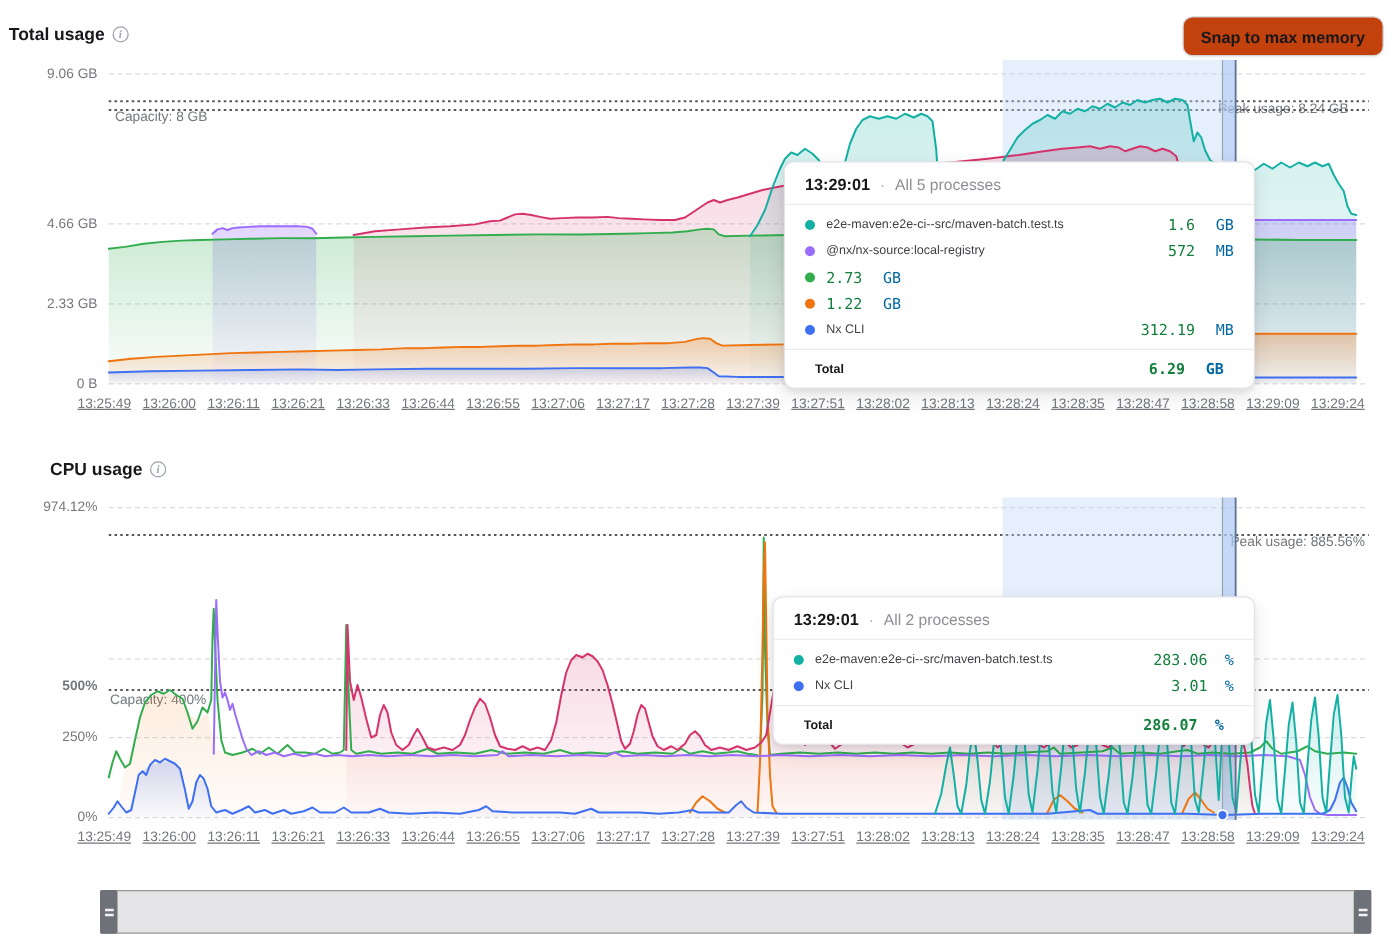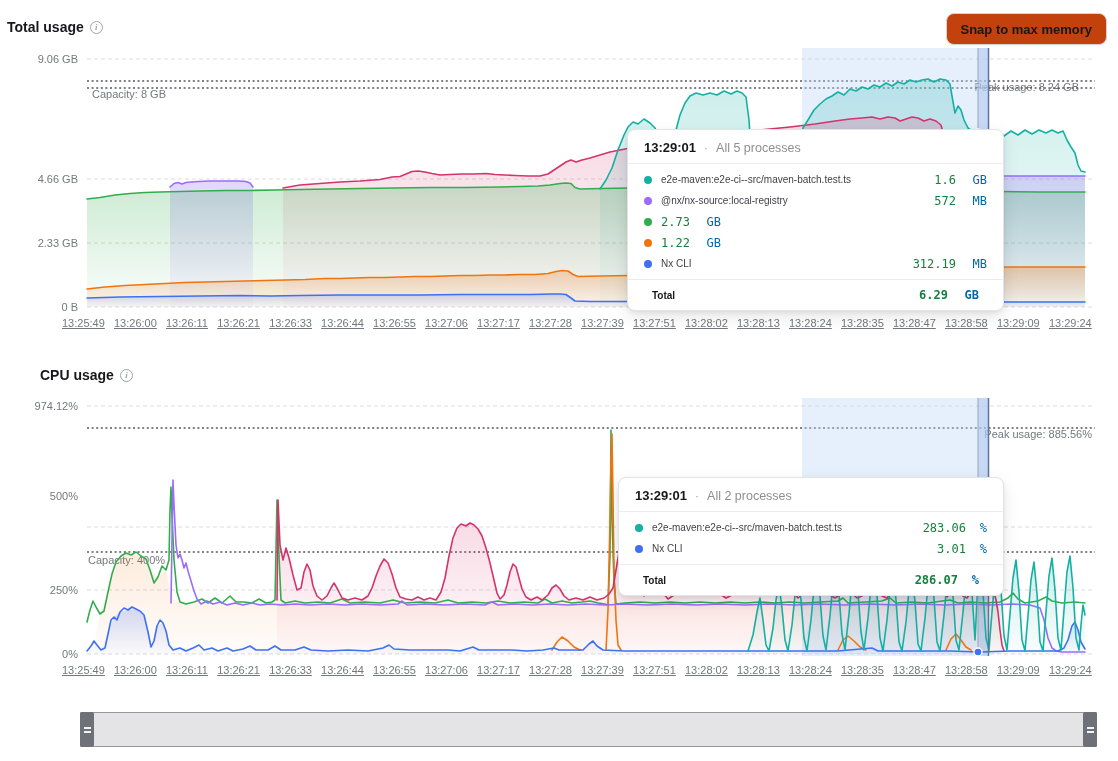--- a/index.html
+++ b/index.html
@@ -223,21 +223,21 @@
       <span class="tt-unit">GB</span>
     </div>
   </div>
 
   <div class="abs section-title" style="left:5px; top:367px;margin-left:35px;">
     <span>CPU usage</span>
     <span class="info-icon">i</span>
   </div>
 
   <span class="y-tick" style="top:399px;">974.12%</span>
-  <span class="y-tick" style="top:489px;">500%</span>
+  <span class="y-tick" style="top:542px;font-weight:bold;">500%</span>
   <span class="y-tick" style="top:583px;">250%</span>
   <span class="y-tick" style="top:647px;">0%</span>
 
   <span class="ref-label" style="left:88px; top:554px;">Capacity: 400%</span>
   <span class="ref-label" style="right:26px; top:428px;">Peak usage: 885.56%</span>
 
   <svg class="chart" width="1118" height="761" viewBox="0 0 1118 761">
     <g stroke="#d9dce1" stroke-width="1" stroke-dasharray="4 3">
       <line x1="87" y1="406" x2="1095" y2="406"></line>
         <line x1="87" y1="527" x2="1095" y2="527"></line>

